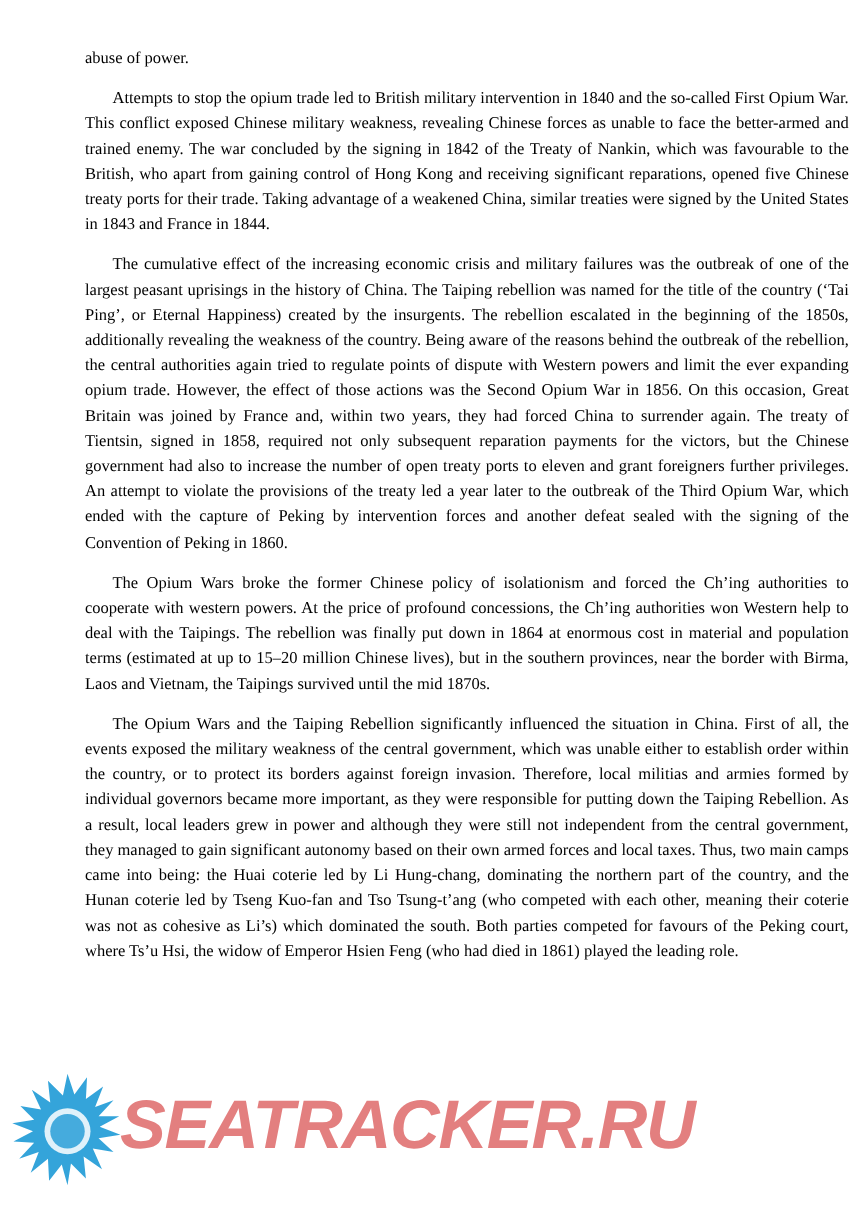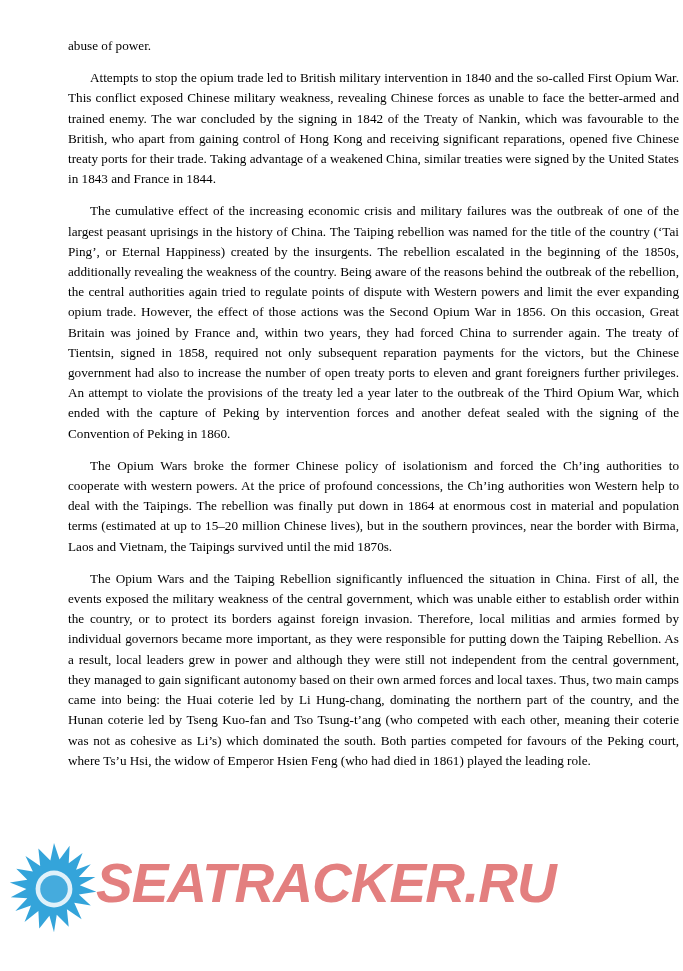--- a/index.html
+++ b/index.html
@@ -35,21 +35,21 @@
     margin: 0 0 12px 0;
     text-indent: 22px;
   }
   p.para.no-indent {
     text-indent: 0;
   }
   
   .watermark {
     position: absolute;
     left: 0;
-    bottom: 16px;
+    bottom: 0;
     width: 683px;
     height: 120px;
     pointer-events: none;
   }
   .wm-text {
     position: absolute;
     left: 96px;
     top: 16px;
     font-family: "Liberation Sans", sans-serif;
     font-weight: bold;

